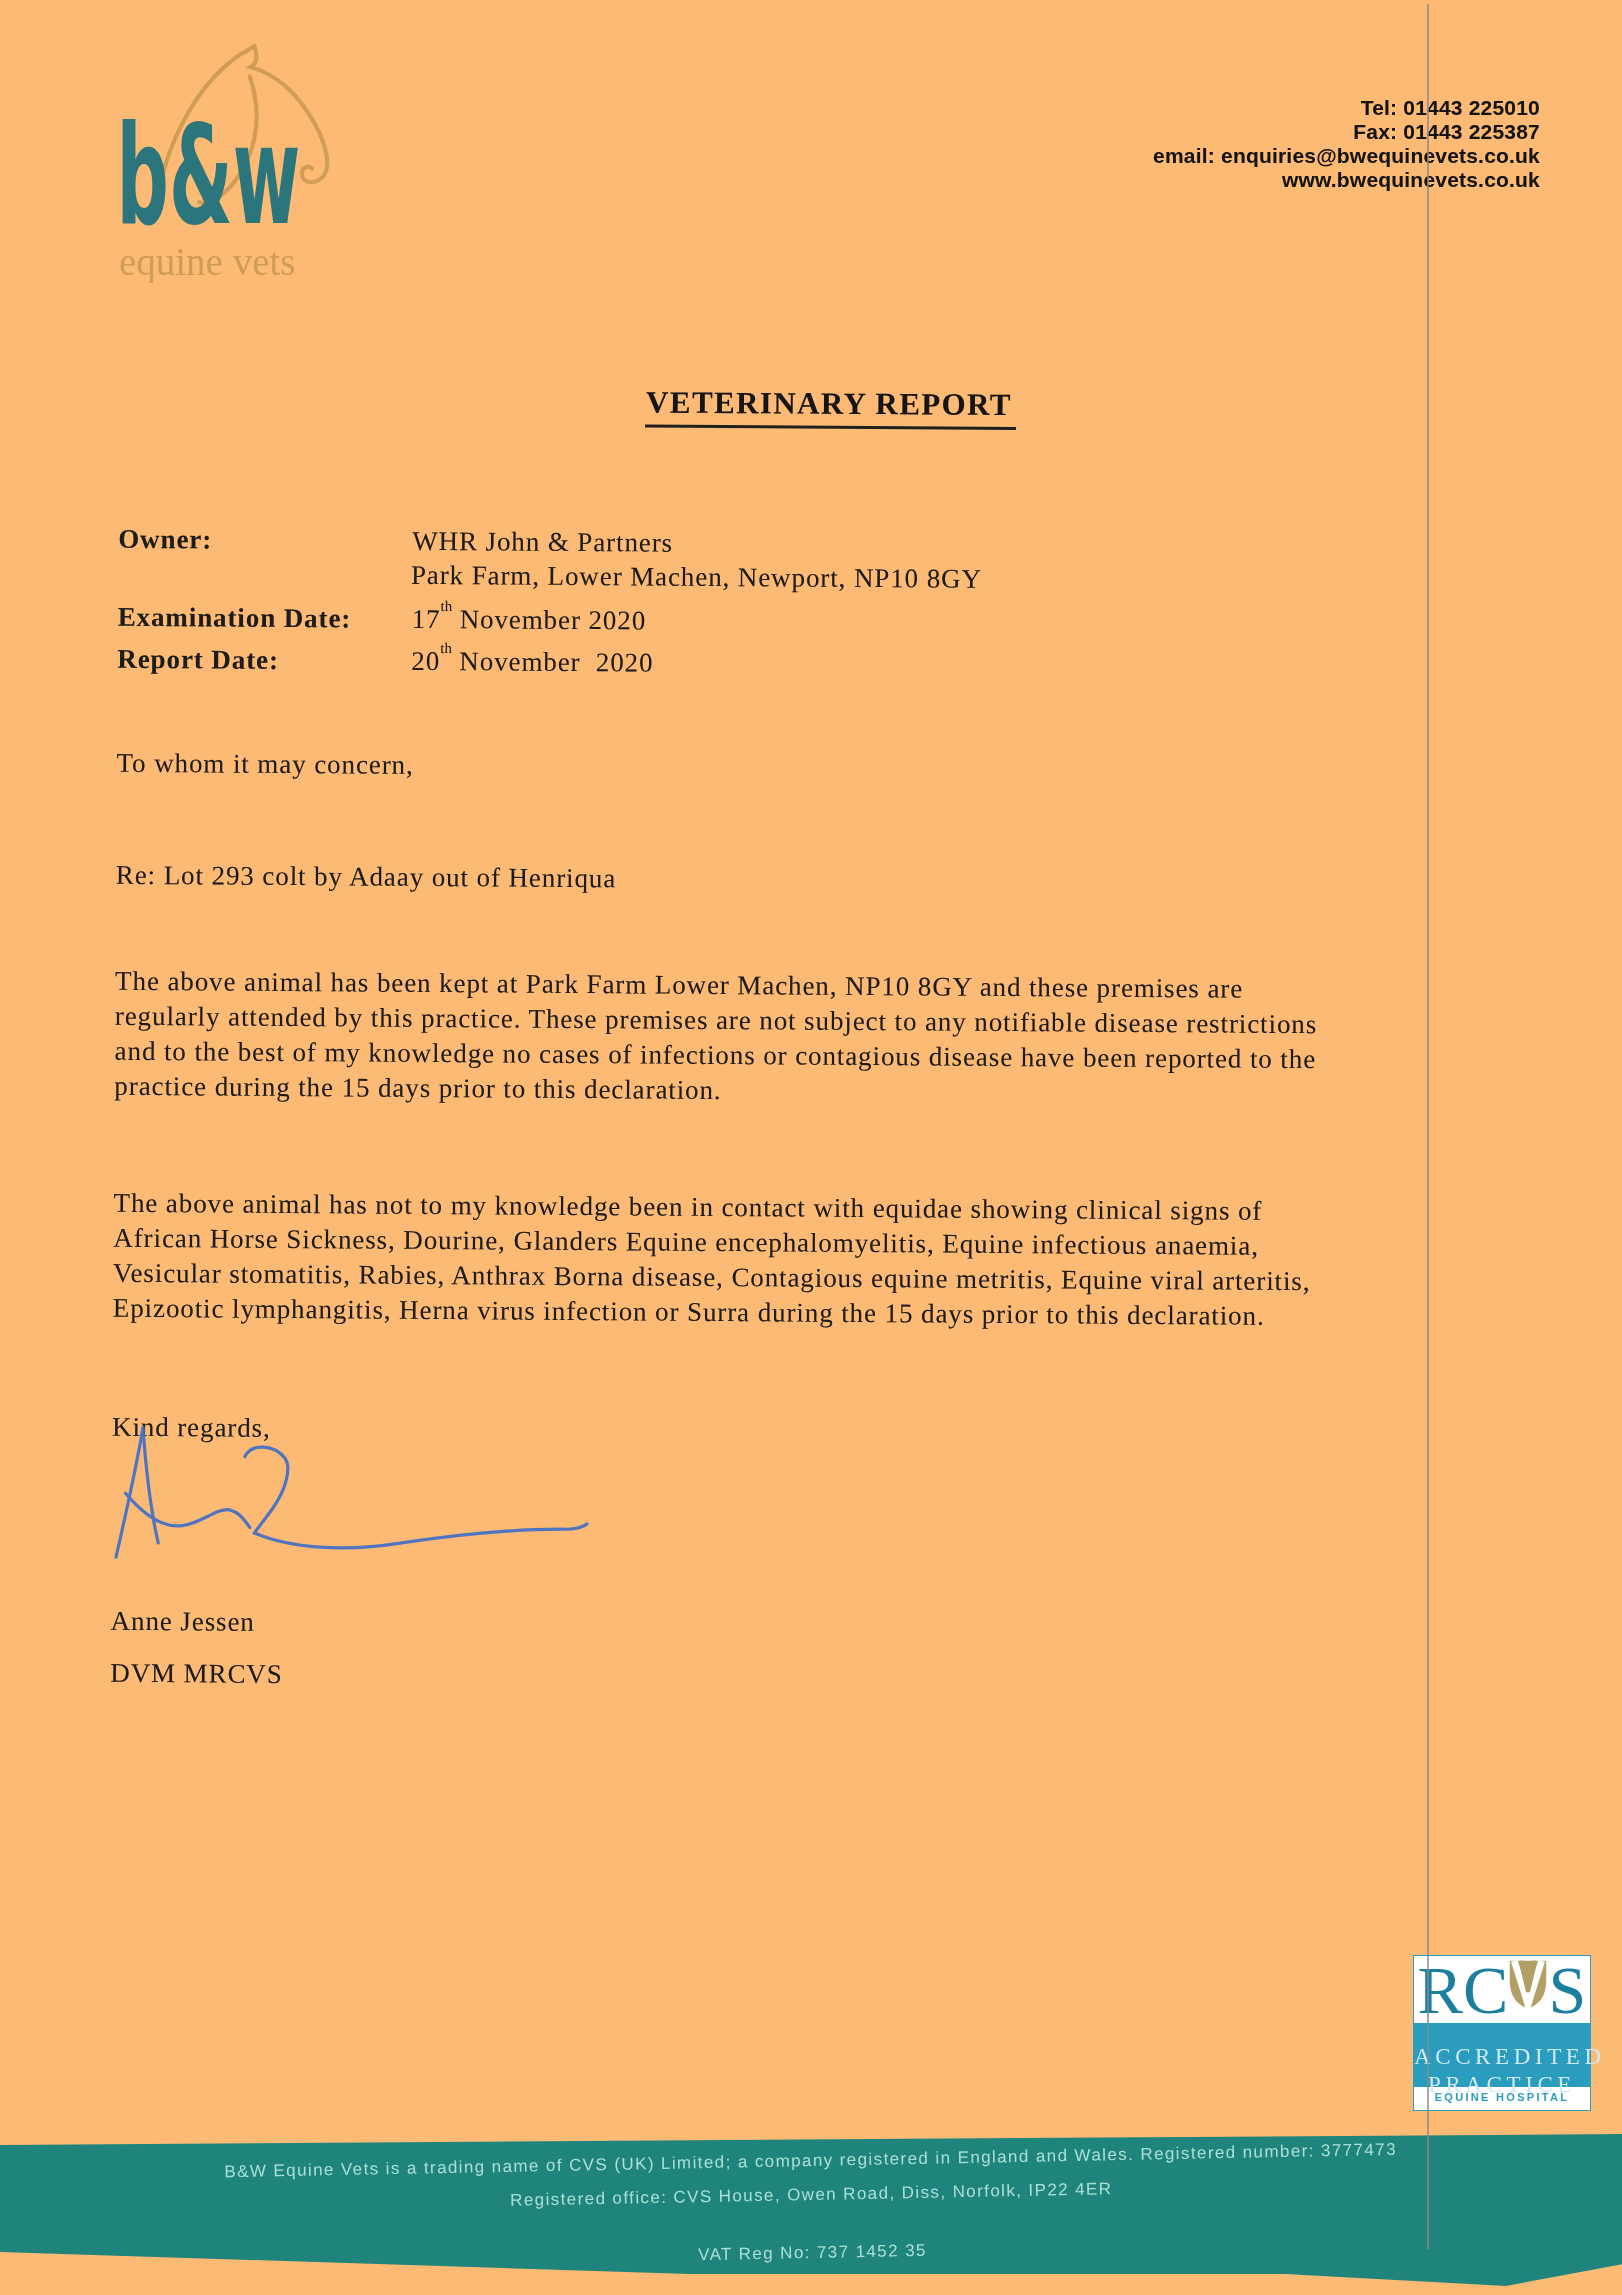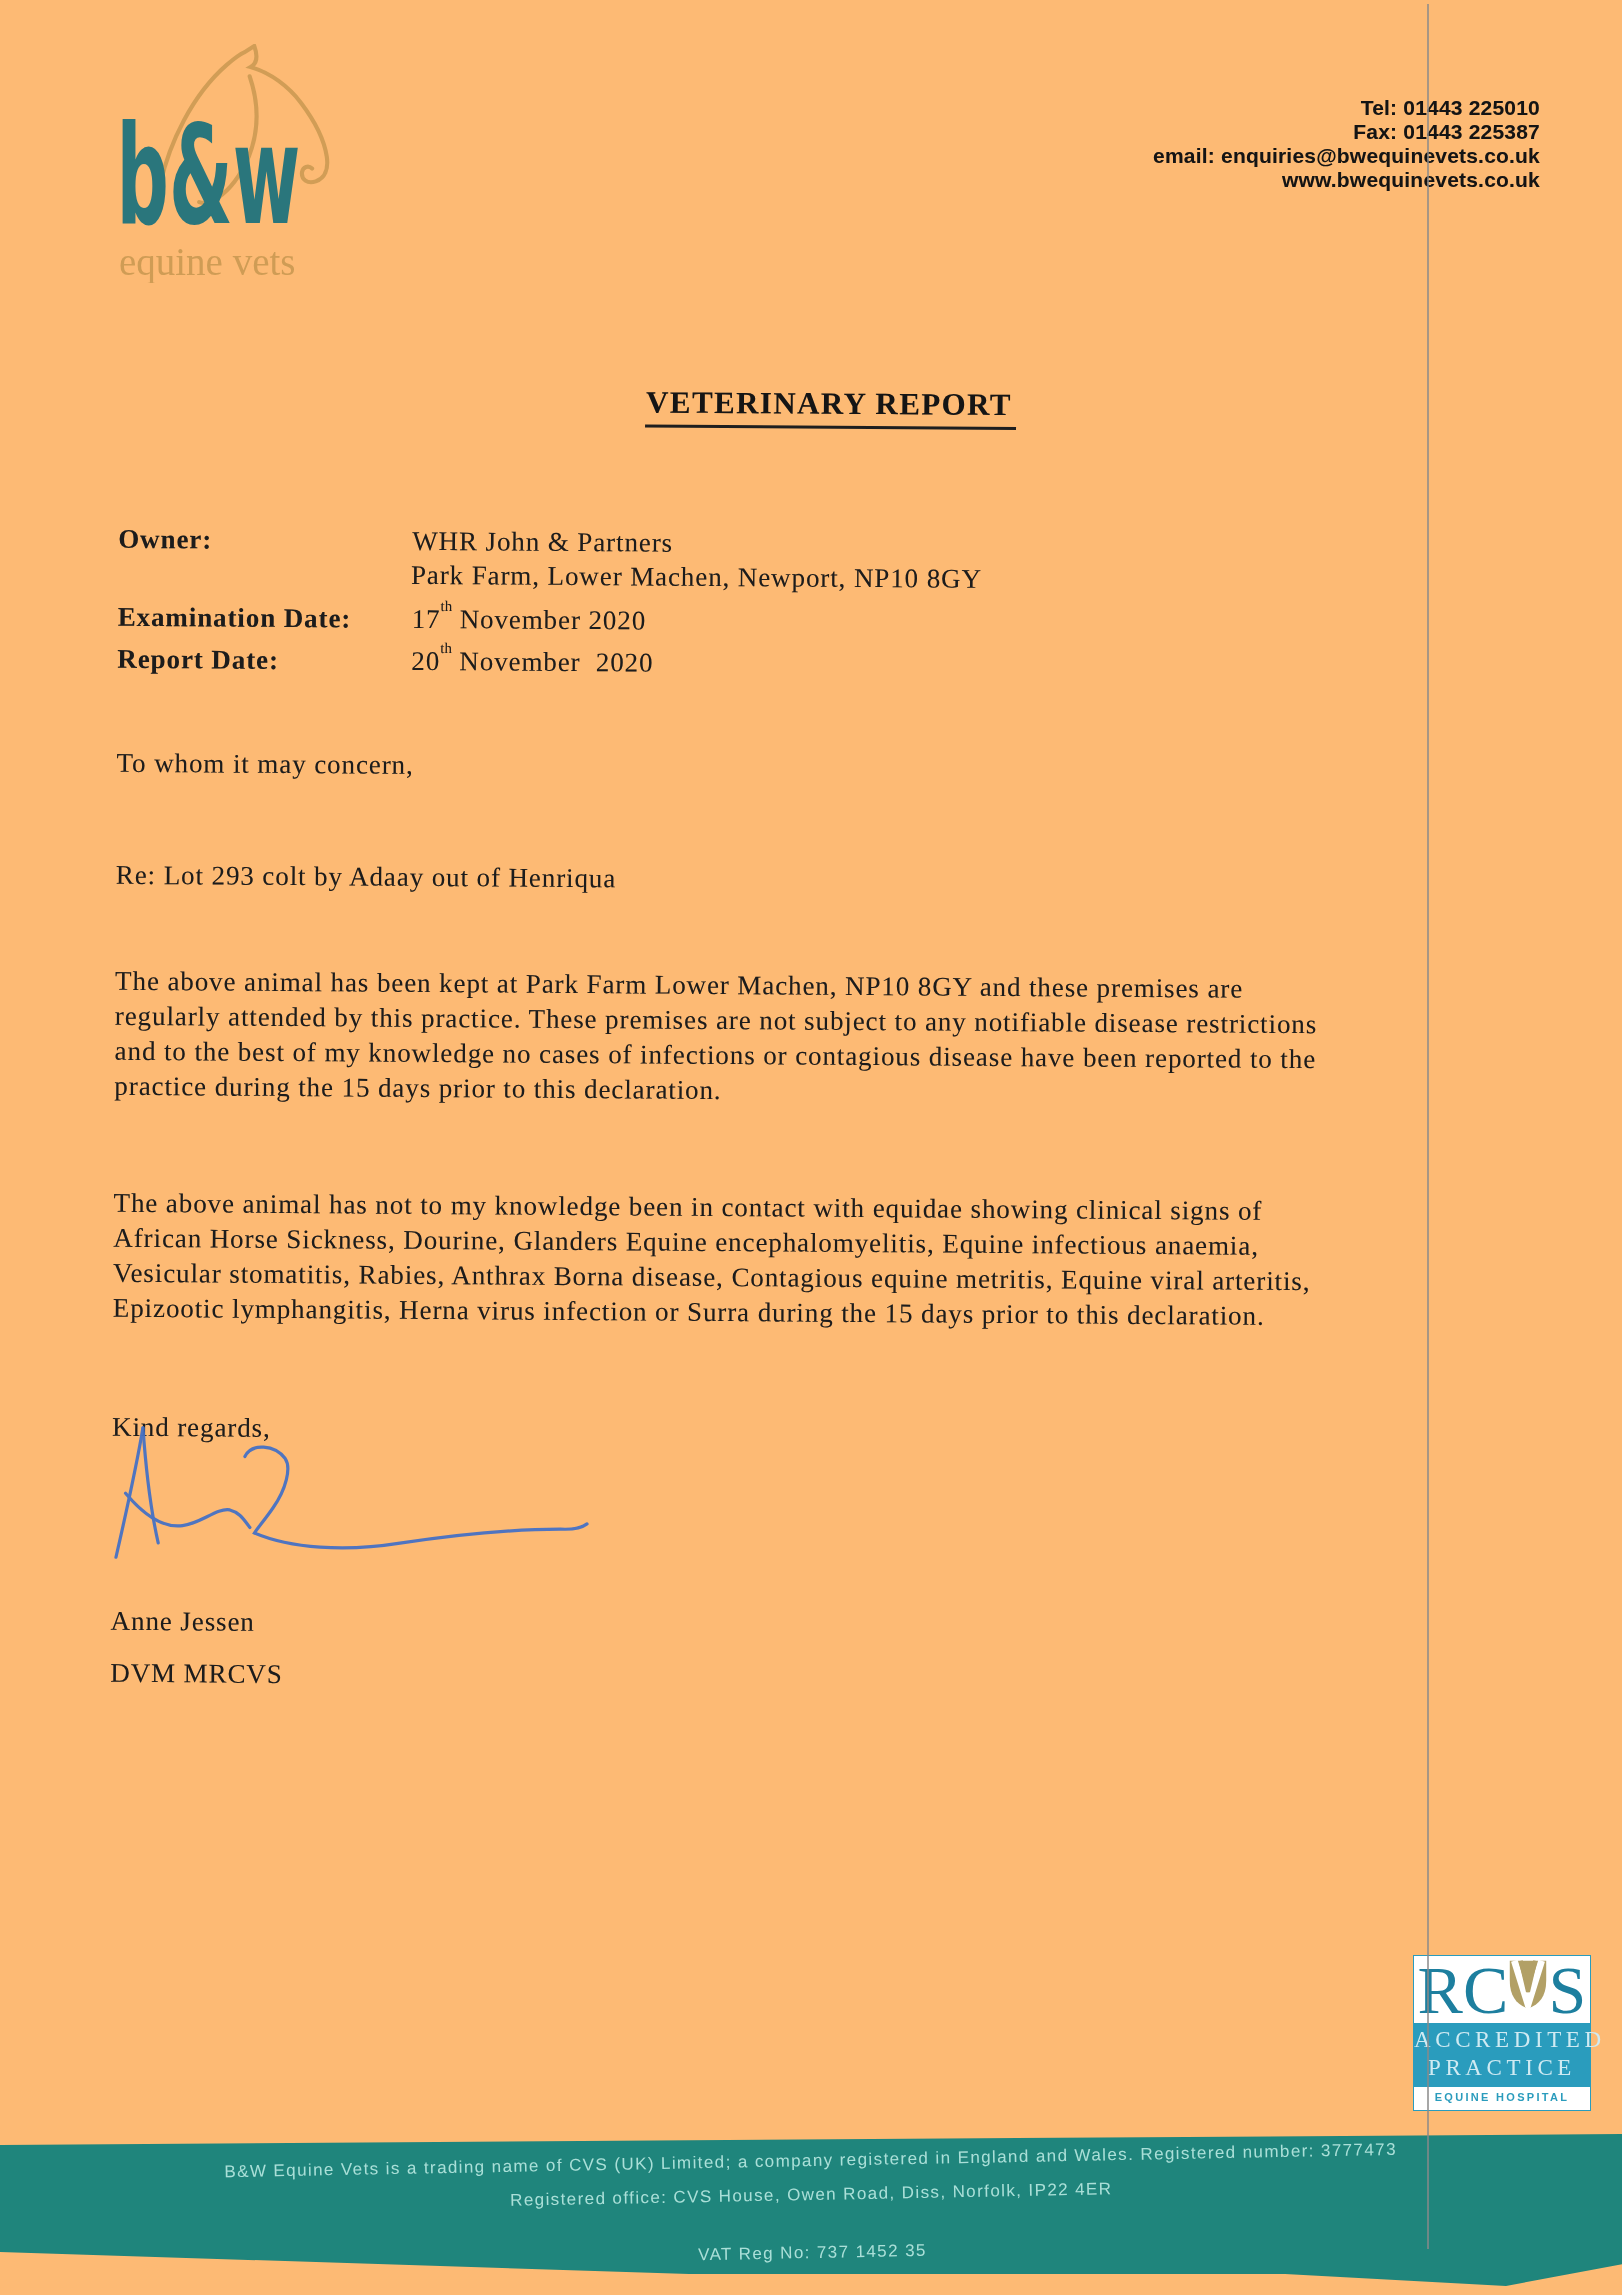--- a/index.html
+++ b/index.html
@@ -47,21 +47,21 @@
 
   
   .rcvs {
     position:absolute; left:1413px; top:1955px; width:178px; height:156px;
     border:1.4px solid #2a9cbd; box-sizing:border-box; background:#ffffff; z-index:2;
   }
   .rcvs-word { height:67px; display:flex; align-items:flex-start; justify-content:center;
     font-family:"Liberation Serif", serif; font-size:68px; color:#1d7f9f; line-height:1; }
   .rcvs-word .shield { width:42px; height:51px; margin:2.8px -0.9px 0 -0.9px; }
   .rcvs-band { height:64px; background:#2a9cbd; text-align:center;
-    font-family:"Liberation Serif", serif; color:#cfeaf2; padding-top:3px; box-sizing:border-box; }
+    font-family:"Liberation Serif", serif; color:#cfeaf2; padding-top:20px; box-sizing:border-box; }
   .rcvs-band div { font-size:23px; line-height:27.5px; letter-spacing:4.6px; }
   .rcvs-sub { text-align:center; font-family:"Liberation Sans", sans-serif;
     font-weight:700; font-size:11px; letter-spacing:2.3px; color:#2a9cbd; margin-top:3.7px; }
 
   
   .footer {
     position:absolute; left:0; top:2112px; width:1623px; height:184px;
     background:#1f857c;
     clip-path:polygon(0px 33px, 1623px 22px, 1623px 152px, 1506px 174px,
                       1285px 162px, 689px 162px, 0px 140px);

